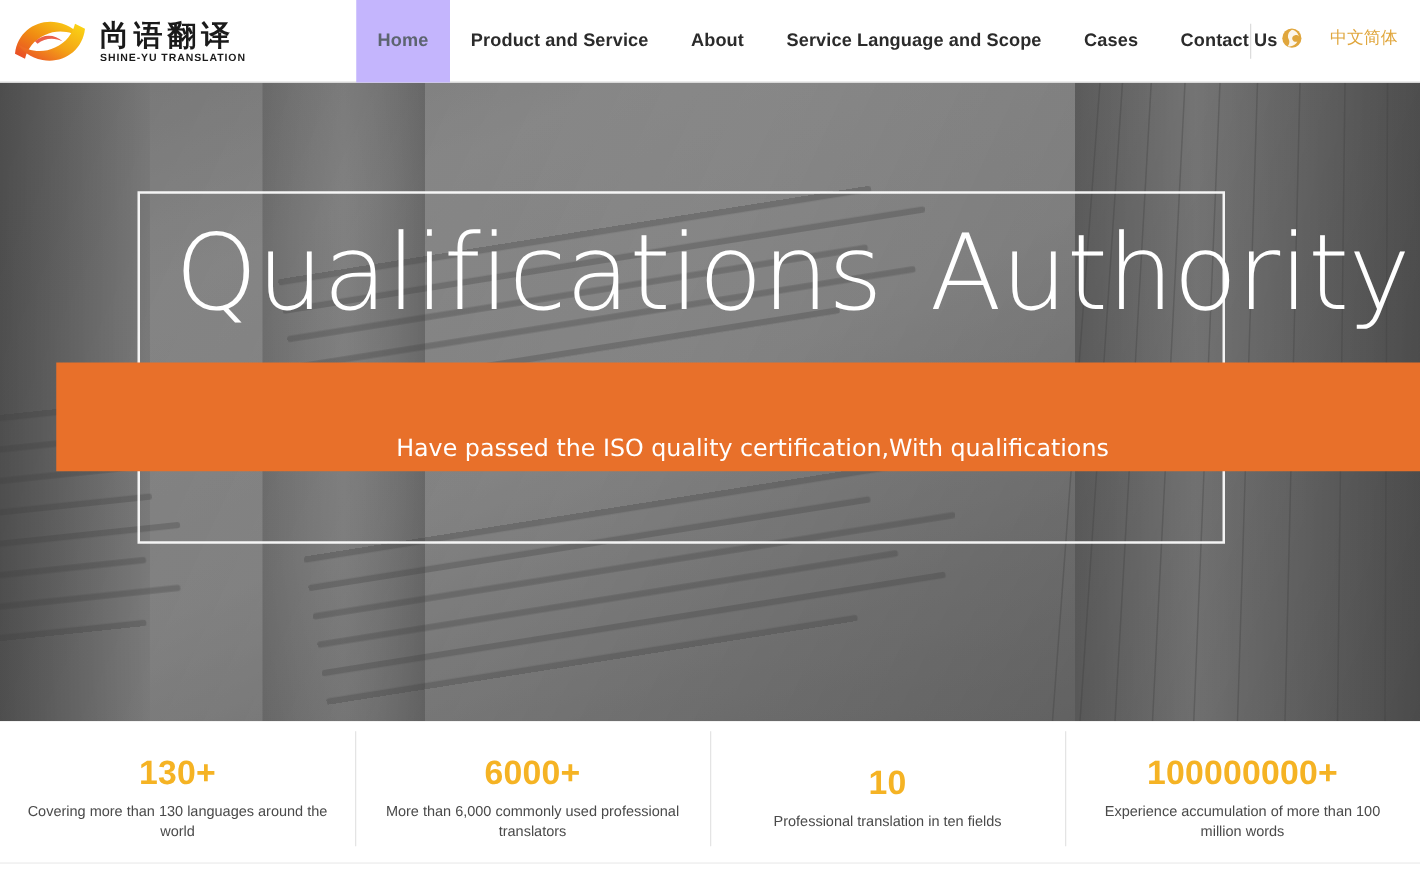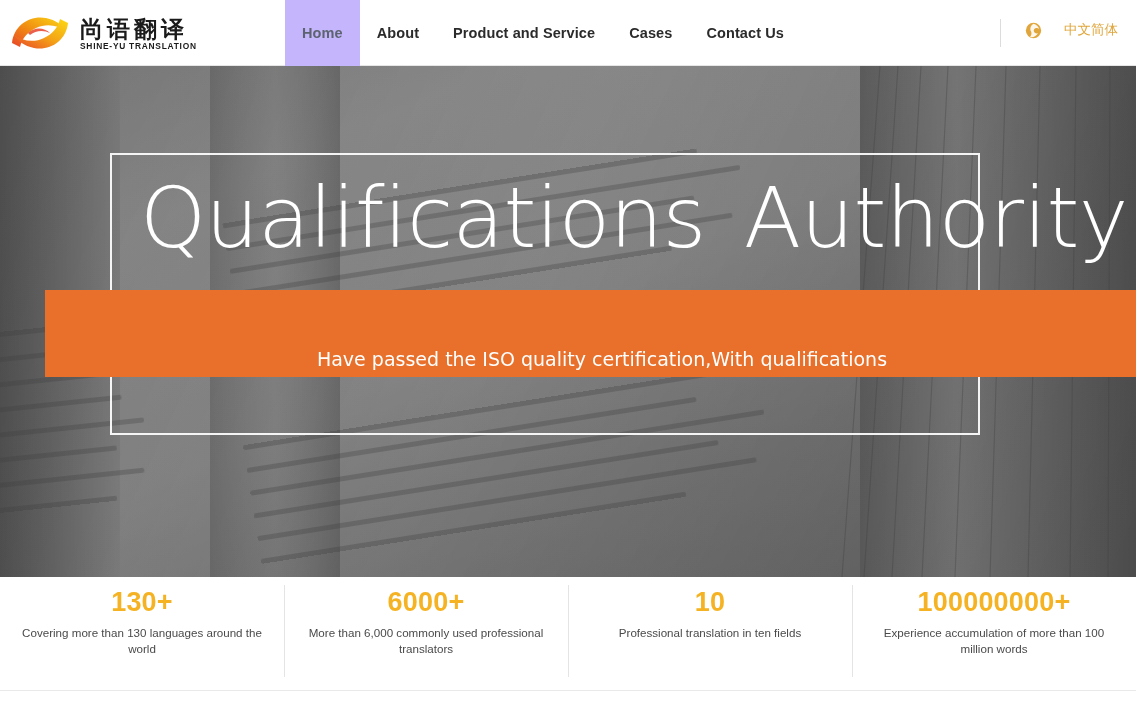--- a/index.html
+++ b/index.html
@@ -119,21 +119,21 @@
   
   #stats {
     position:absolute; top:577px; left:0;
     width:1136px; height:113px;
     background:#ffffff;
     display:flex;
   }
   .stat-cell {
     flex:1 1 0;
     display:flex; flex-direction:column;
-    align-items:center; 
+    align-items:center; justify-content:center;
     padding:10px 6px 0;
     position:relative;
   }
   .stat-cell + .stat-cell::before {
     content:""; position:absolute; left:0; top:8px;
     width:1px; height:92px; background:#e4e4e4;
   }
   .stat-num {
     font-size:27px; font-weight:bold;
     color:#f5b324; line-height:1.15;
@@ -181,22 +181,23 @@
         <path d="M20 24 C26 18 36 18 42 24 C36 21 28 21 22 26 Z" fill="#e8442a" opacity="0.85"></path>
       </svg>
       <span id="logo-words">
         <span id="logo-cn">尚语翻译</span>
         <span id="logo-en">SHINE-YU TRANSLATION</span>
       </span>
     </a>
 
     <nav id="nav">
       <div class="nav-item active">Home</div>
+      <div class="nav-item">Product and Service</div>
       <div class="nav-item">About</div>
-      <div class="nav-item">Product and Service</div>
+      <div class="nav-item">Service Language and Scope</div>
       <div class="nav-item">Cases</div>
       <div class="nav-item">Contact Us</div>
     </nav>
 
     <div id="nav-divider"></div>
 
     <div id="lang-switch">
       <svg id="globe-icon" viewBox="0 0 20 20">
         <circle cx="10" cy="10" r="9" fill="#e0a63c"></circle>
         <path d="M10 2 C6.5 4 5.5 8 7 11 C8.2 13.4 7.6 15.6 6 17.6 C9.6 18.6 13.6 16.6 15.2 13.2 C13 13.8 11 13 10.4 11 C9.9 9.4 11 7.6 13 7.2 C14.4 6.9 15.8 7.4 16.6 8.4 C16 5.2 13.3 2.6 10 2 Z" fill="#ffffff" opacity="0.9"></path>

